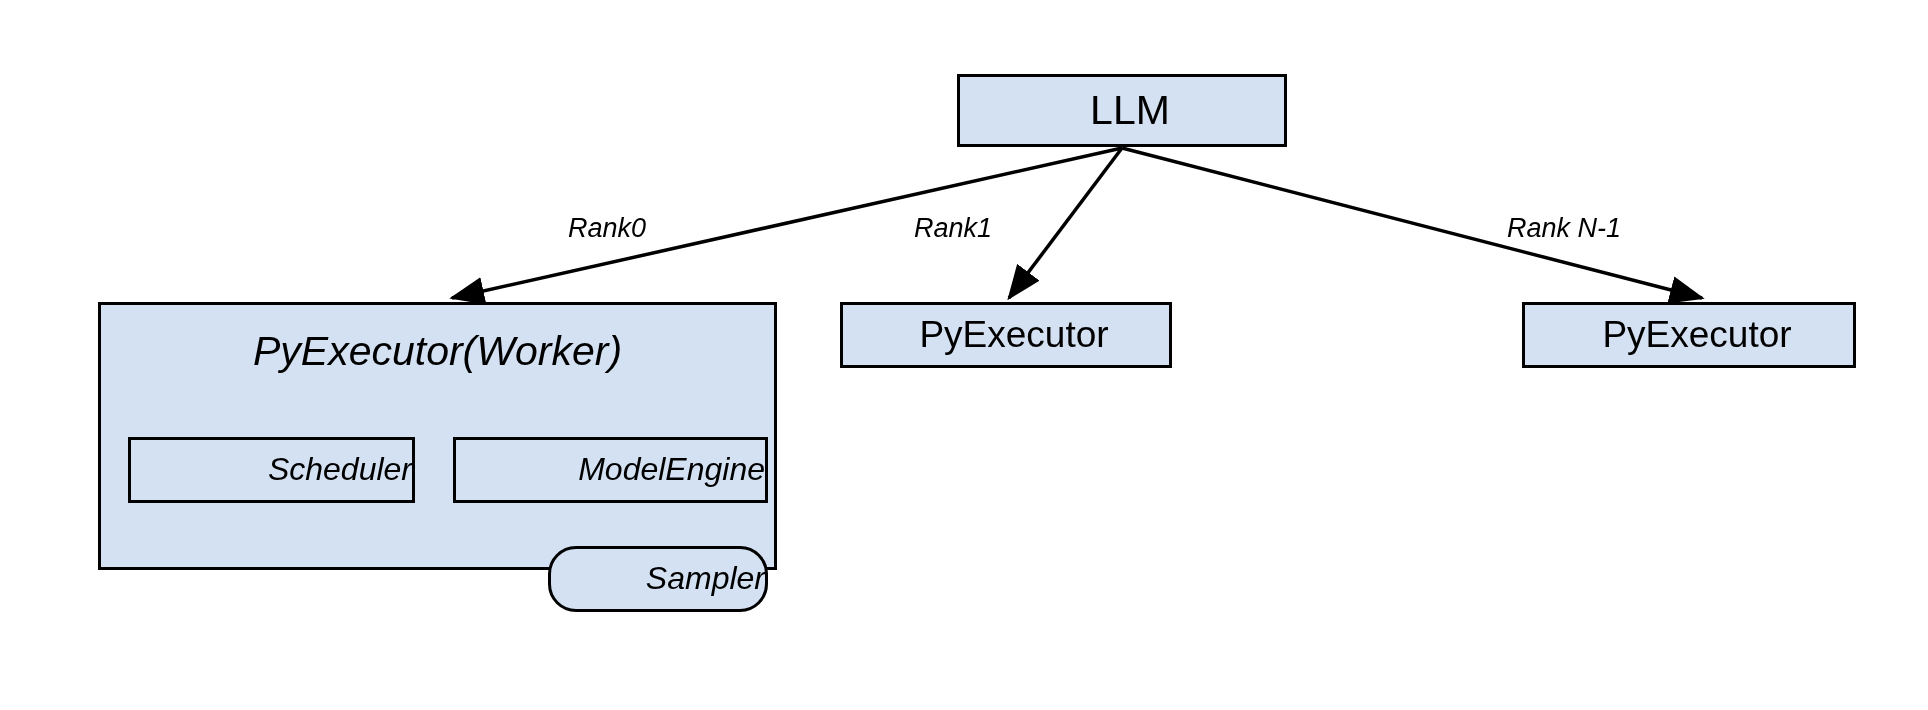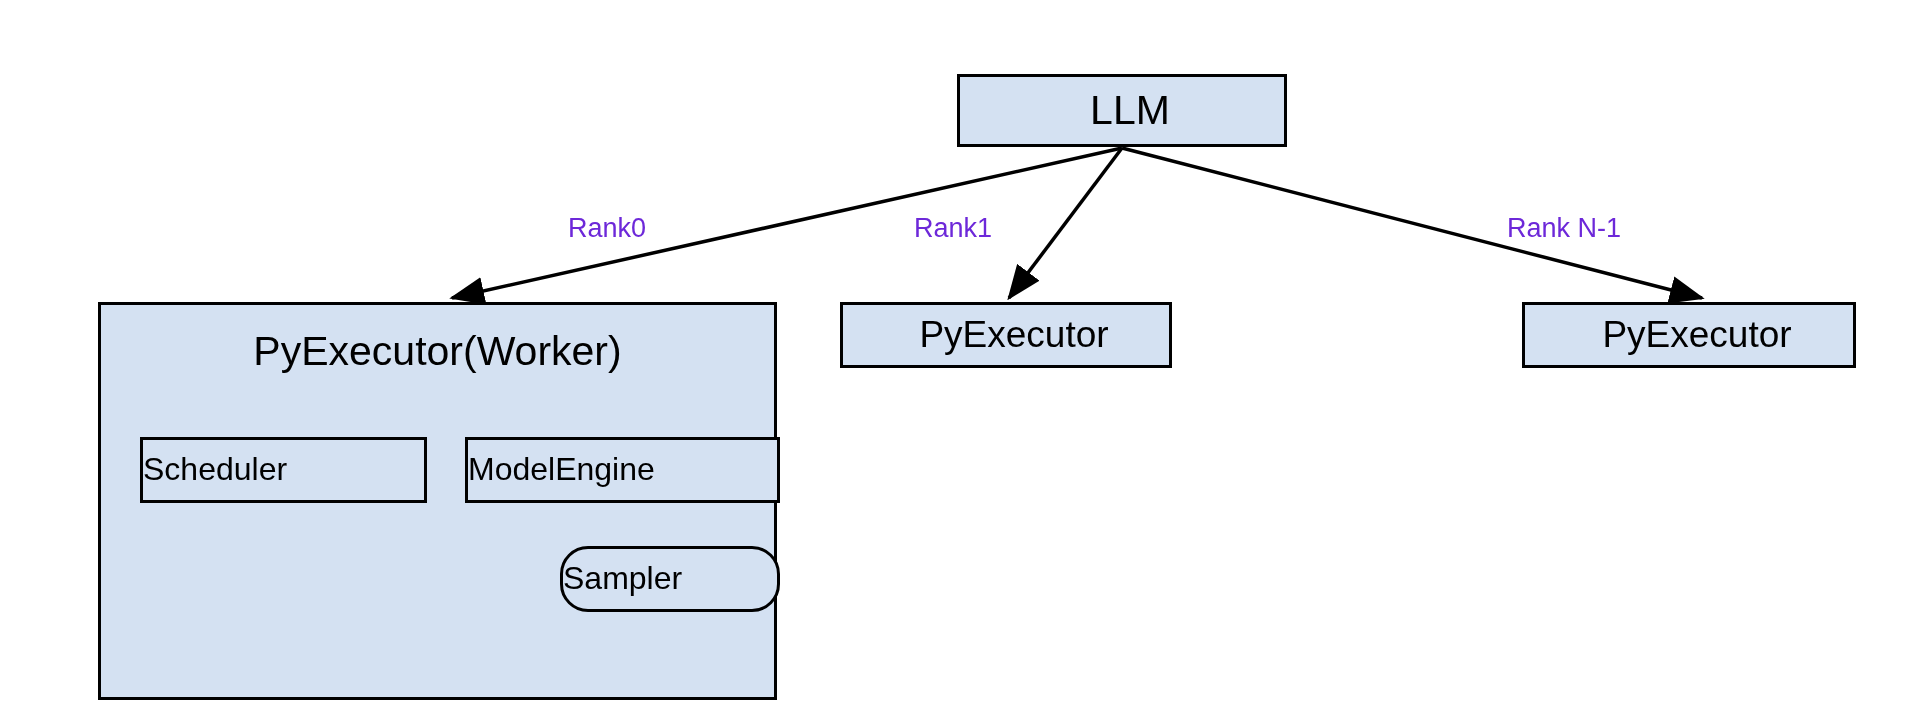--- a/index.html
+++ b/index.html
@@ -53,44 +53,44 @@
     width: 330px;
     height: 73px;
     font-size: 41px;
   }
 
   
   #node-worker {
     left: 98px;
     top: 302px;
     width: 679px;
-    height: 398px;
+    height: 268px;
     display: block;
     padding: 0;
+    font-style: italic;
   }
   #node-worker > .node-label {
     position: absolute;
     left: 0;
     top: 24px;
     font-size: 41px;
   }
 
   
   .subnode {
     position: absolute;
     box-sizing: border-box;
     background: #d4e1f2;
     border: 3px solid #000000;
     display: flex;
     align-items: center;
-    justify-content: flex-start;
+    justify-content: flex-end;
     font-size: 32px;
     color: #000000;
     white-space: nowrap;
-    margin-left: 12px;
   }
   #subnode-scheduler   { left:  27px; top: 132px; width: 287px; height: 66px; }
   #subnode-modelengine { left: 352px; top: 132px; width: 315px; height: 66px; }
   #subnode-kvcache     { left:  27px; top: 241px; width: 385px; height: 66px; }
   #subnode-sampler     { left: 447px; top: 241px; width: 220px; height: 66px; border-radius: 28px; }
 
   
   #node-pyexecutor-rank1 {
     left: 840px;
     top: 302px;
@@ -105,23 +105,24 @@
     top: 302px;
     width: 334px;
     height: 66px;
     font-size: 37px;
   }
 
   
   .edge-label {
     position: absolute;
     font-size: 27px;
-    color: #6d28d9;
+    color: #000000;
     white-space: nowrap;
     background: transparent;
+    font-style: italic;
   }
   #edge-label-rank0  { left: 568px;  top: 213px; }
   #edge-label-rank1  { left: 914px;  top: 213px; text-align: center; }
   #edge-label-rankn  { left: 1466px; top: 213px; margin-left: 41px; }
 </style>
 </head>
 <body>
 
 <div id="diagram-root">
 

